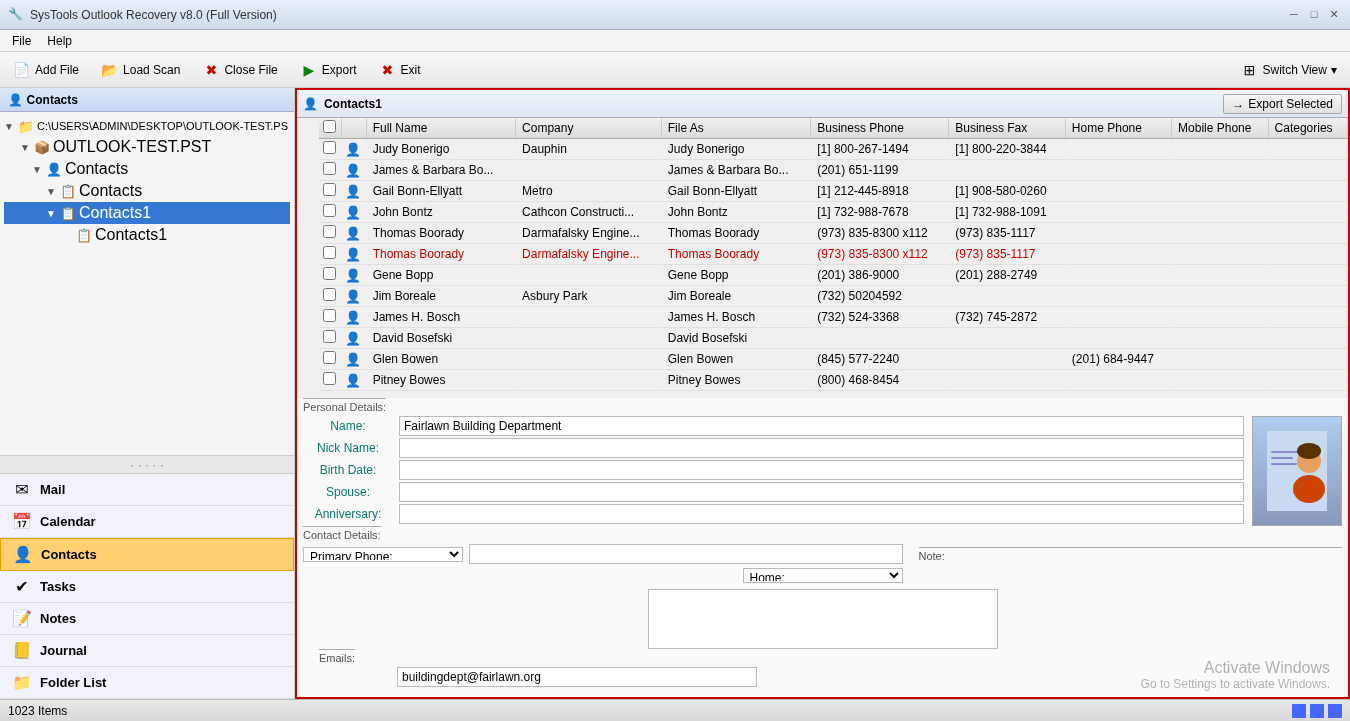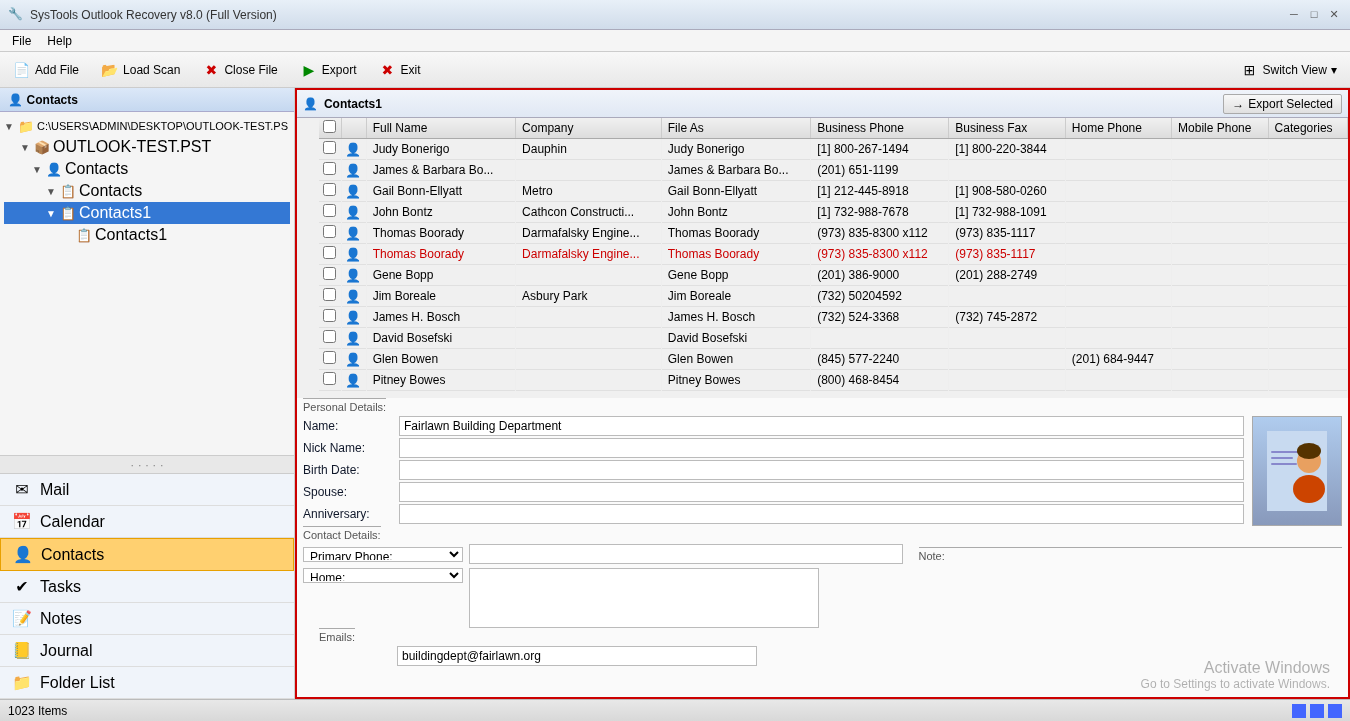--- a/index.html
+++ b/index.html
@@ -115,21 +115,21 @@
       display: flex;
       align-items: center;
       gap: 8px;
       padding: 6px 12px;
       cursor: pointer;
       border-bottom: 1px solid #ddd;
       background: #f0f4fa;
     }
     .nav-item.active { background: #ffd070; border: 1px solid #e8a000; }
     .nav-icon { font-size: 16px; width: 20px; text-align: center; }
-    .nav-label { font-size: 16px; font-weight: 400; }
+    .nav-label { font-size: 13px; font-weight: 700; }
     
     
     .right-panel {
       flex: 1;
       display: flex;
       flex-direction: column;
       overflow: hidden;
       border: 2px solid #cc0000;
     }
     
@@ -206,22 +206,22 @@
       margin-top: 2px;
     }
     .form-row {
       display: flex;
       align-items: center;
       gap: 6px;
     }
     .form-label {
       width: 90px;
       font-size: 12px;
-      color: #0f172a;
-      text-align: left;
+      color: #0f766e;
+      text-align: center;
       flex-shrink: 0;
     }
     .form-input {
       flex: 1;
       border: 1px solid #bbb;
       background: white;
       padding: 1px 4px;
       font-size: 12px;
       height: 20px;
     }
@@ -643,21 +643,21 @@
       <div style="padding: 2px 6px; display:flex; gap:6px; align-items:center;">
         <select class="form-select" style="width:160px;">
           <option>Primary Phone:</option>
         </select>
         <input class="form-input" style="flex: 1 1 0%;">
         <div style="flex:1; display:flex; flex-direction:column; padding-left:10px;">
           <span class="note-label">Note:</span>
         </div>
       </div>
 
-      <div style="padding: 2px 6px; display:flex; gap:6px; align-items:flex-start;">
+      <div style="padding: 2px 6px; display:flex; gap:6px; align-items:center;flex-direction:column;">
         <select class="form-select" style="width:160px;">
           <option>Home:</option>
         </select>
         <textarea class="address-textarea" style=""></textarea>
       </div>
 
       <div style="padding: 0 22px;">
         <span class="section-label">Emails:</span>
       </div>
       <div style="padding: 2px 6px 0 100px;">

